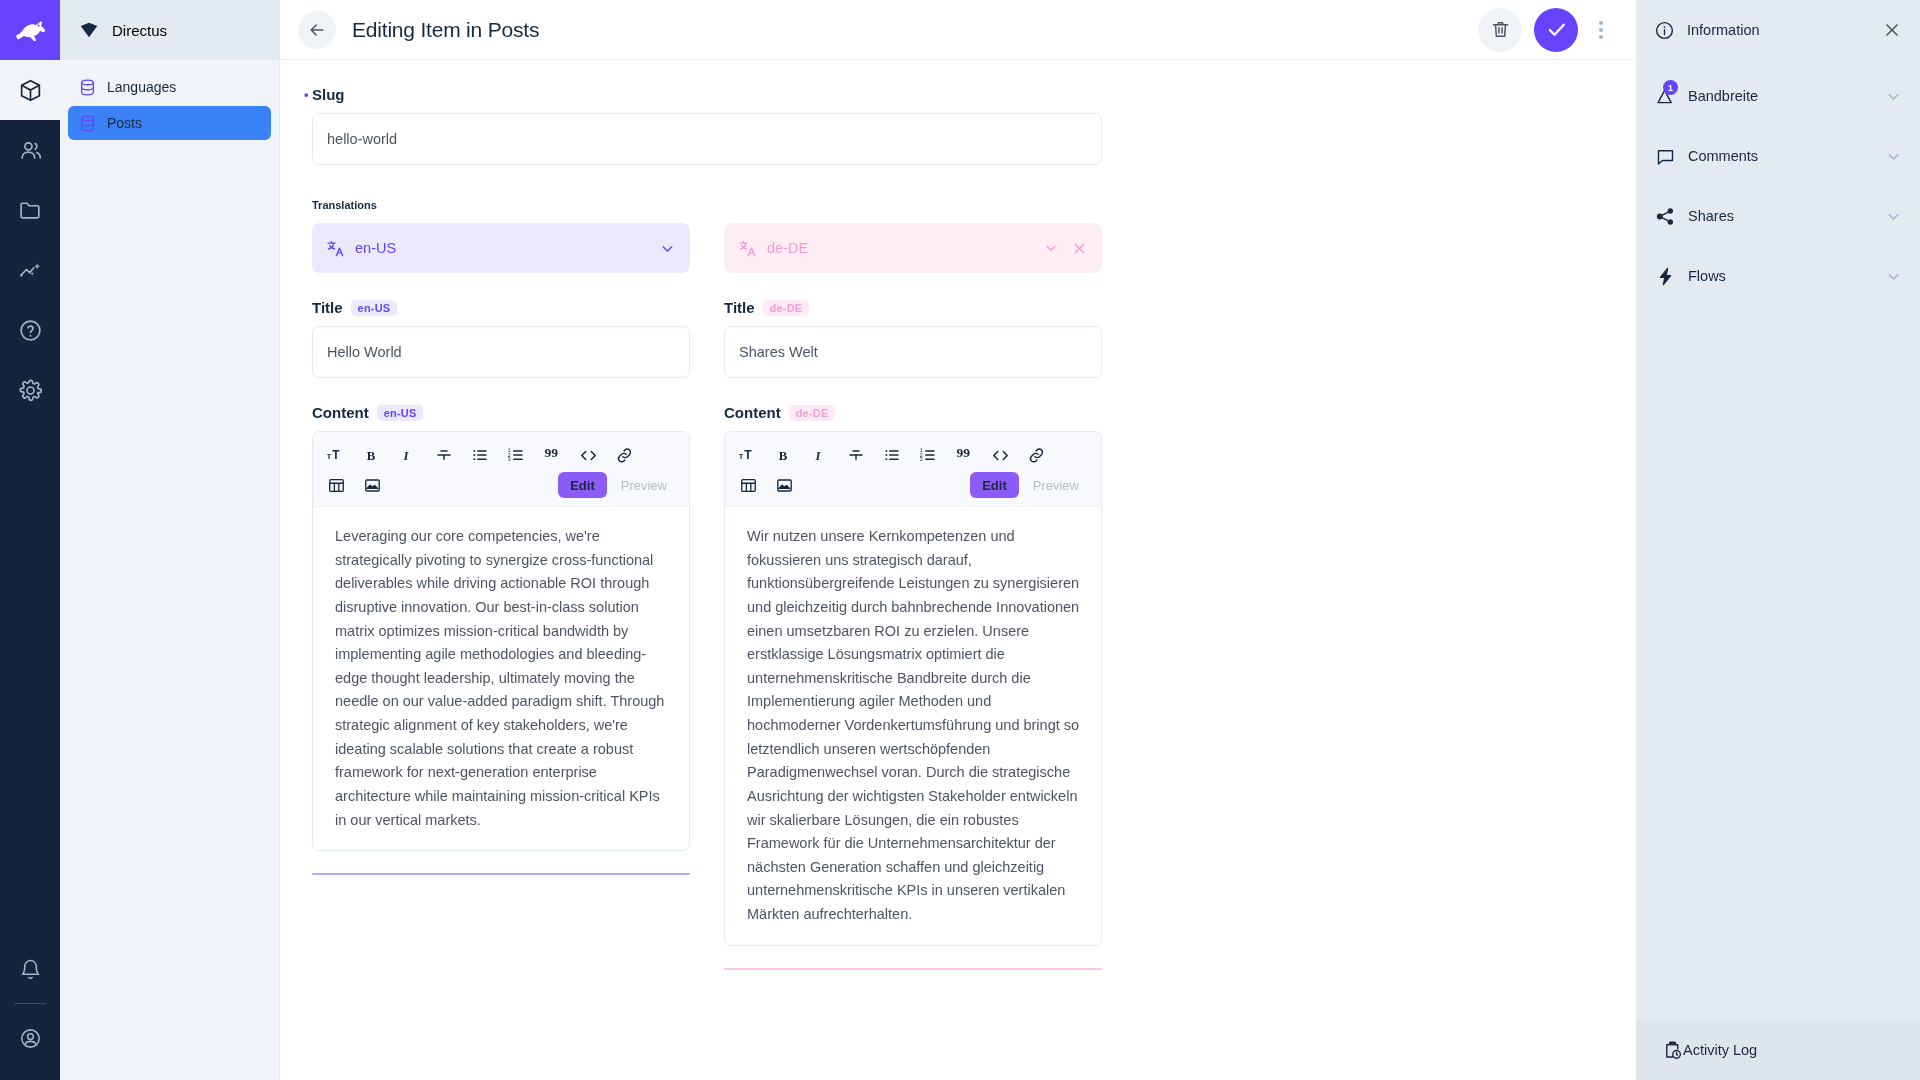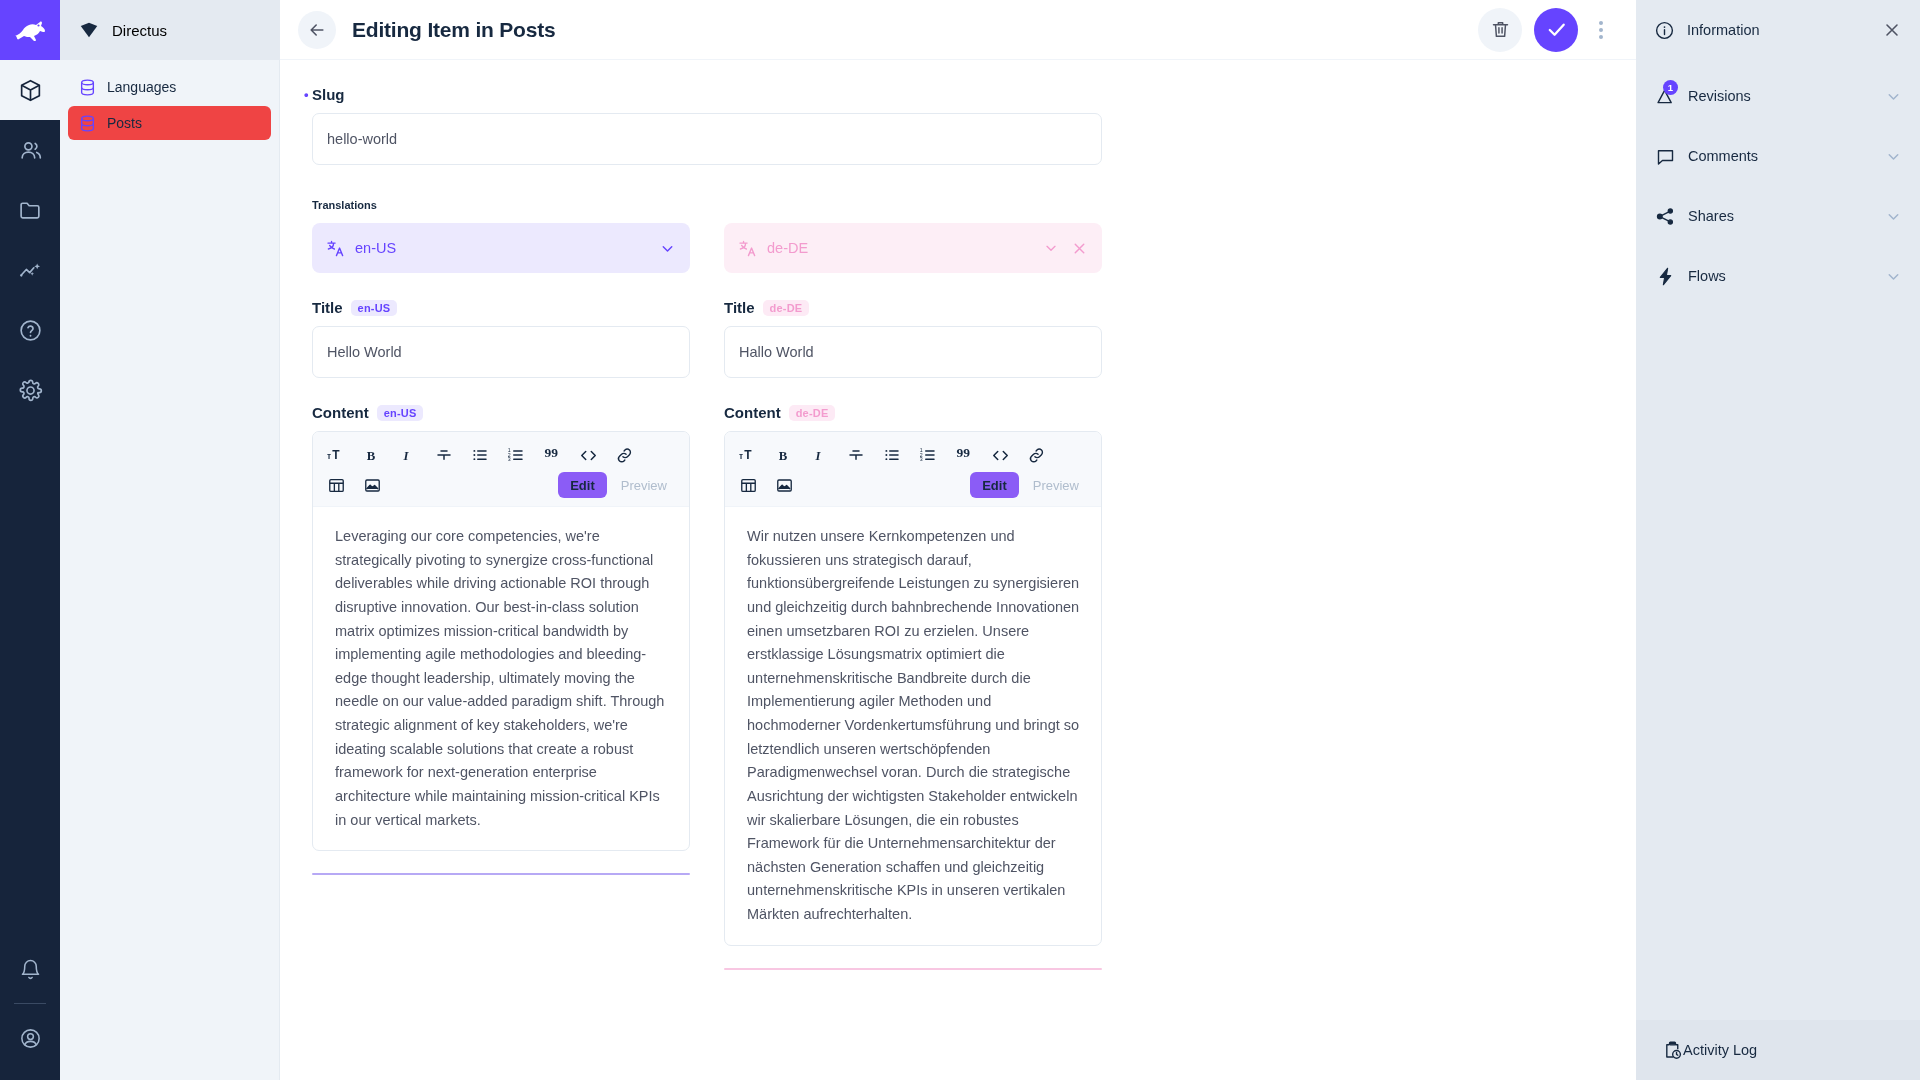--- a/index.html
+++ b/index.html
@@ -51,21 +51,21 @@
     gap: 12px; padding: 0 18px;
     background: #e4eaf1;
   }
   .nav-header-title { font-size: 15px; color: #000000; font-weight: 400; }
   .nav-list { padding: 10px 8px; display: flex; flex-direction: column; gap: 2px; }
   .nav-item {
     display: flex; align-items: center; gap: 10px;
     height: 34px; padding: 0 10px;
     border-radius: 6px; font-size: 14px; color: #172940;
   }
-  .nav-item.active { background: #ef4444; }
+  .nav-item.active { background: #3b82f6; }
 
   
   .main {
     flex: 1 1 auto; height: 1080px;
     background: #ffffff;
     display: flex; flex-direction: column;
     min-width: 0;
     position: relative;
   }
   .main-header {
@@ -75,21 +75,21 @@
     border-bottom: 1px solid #f0f4f9;
     background: #fff;
   }
   .back-btn {
     width: 38px; height: 38px; border-radius: 50%;
     background: #f0f4f9;
     display: flex; align-items: center; justify-content: center;
     color: #4f5464; flex: 0 0 38px;
   }
   .main-title {
-    font-size: 21px; font-weight: bold; color: #172940;
+    font-size: 21px; font-weight: normal; color: #172940;
     margin-left: 16px; letter-spacing: -0.2px;
   }
   .header-spacer { flex: 1 1 auto; }
   .header-actions { display: flex; align-items: center; gap: 12px; }
   .round-btn {
     width: 44px; height: 44px; border-radius: 50%;
     display: flex; align-items: center; justify-content: center;
   }
   .round-btn.delete { background: #f0f4f9; color: #4f5464; }
   .round-btn.save { background: #6644ff; color: #fff; }
@@ -437,21 +437,21 @@
           <div class="input-box">
             <span>Hello World</span>
           </div>
         </div>
         <div class="col">
           <div class="field-label">
             <span>Title</span>
             <span class="lang-badge badge-de">de-DE</span>
           </div>
           <div class="input-box">
-            <span>Hallo World</span>
+            <span>Shares Welt</span>
           </div>
         </div>
       </div>
 
       <div class="section-gap"></div>
 
       <div class="cols">
 
         <div class="col">
           <div class="field-label">
@@ -651,21 +651,21 @@
 
     <div class="rs-items">
 
       <div class="rs-item">
         <span class="rs-icon-wrap">
           <svg width="21" height="21" viewBox="0 0 24 24" fill="none" stroke="#172940" stroke-width="1.6" stroke-linejoin="round">
             <path d="M11 5 3.5 19h15z"></path>
           </svg>
           <span class="rs-badge">1</span>
         </span>
-        <span class="rs-label">Revisions</span>
+        <span class="rs-label">Bandbreite</span>
         <span>
           <svg width="17" height="17" viewBox="0 0 24 24" fill="none" stroke="#a2b5cd" stroke-width="2.1" stroke-linecap="round" stroke-linejoin="round">
               <path d="M6 9.5 12 15.5 18 9.5"></path>
             </svg>
         </span>
       </div>
 
       <div class="rs-item">
         <span class="rs-icon-wrap">
           <svg width="21" height="21" viewBox="0 0 24 24" fill="none" stroke="#172940" stroke-width="1.6" stroke-linejoin="round">

